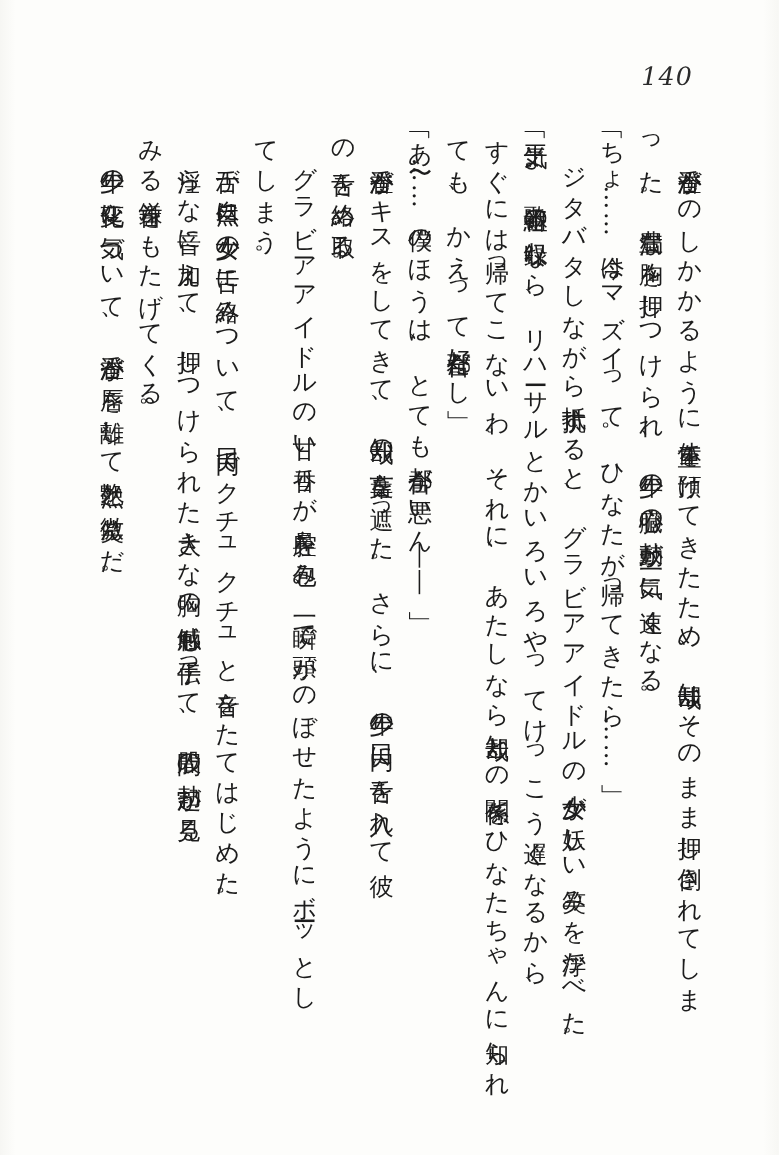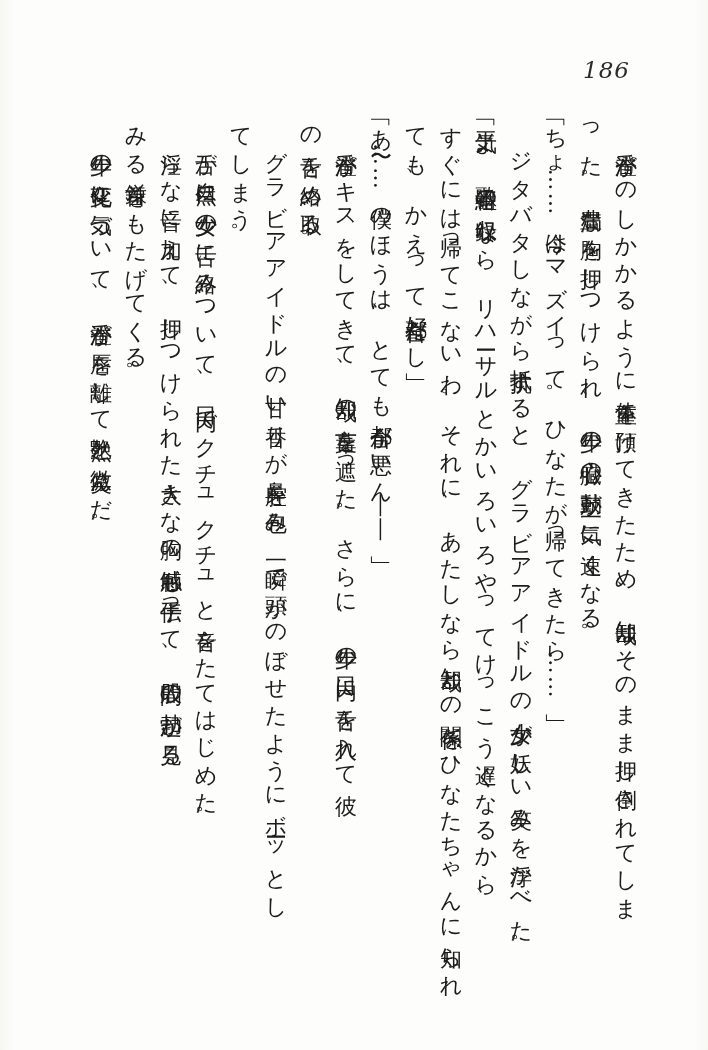--- a/index.html
+++ b/index.html
@@ -44,21 +44,21 @@
   .column {
     line-height: 35px;
     height: 100%;
     margin: 0;
   }
 </style>
 </head>
 <body>
 
 <div class="page">
-  <span class="page-number">186</span>
+  <span class="page-number">140</span>
   <div class="text-columns">
       <div class="column">　香澄がのしかかるように体重を預けてきたため、知哉はそのまま押し倒されてしま</div>
       <div class="column">った。豊満な胸を押しつけられ、少年の心臓の鼓動が一気に速くなる。</div>
       <div class="column">「ちょ……今はマズイって。ひなたが帰ってきたら……」</div>
       <div class="column">　ジタバタしながら抵抗すると、グラビアアイドルの少女が妖しい笑みを浮かべた。</div>
       <div class="column">「平気よ。歌番組の収録なら、リハーサルとかいろいろやってけっこう遅くなるから、</div>
       <div class="column">すぐには帰ってこないわ。それに、あたしなら知哉との関係をひなたちゃんに知られ</div>
       <div class="column">ても、かえって好都合だし」</div>
       <div class="column">「あ〜……僕のほうは、とても都合が悪いん――」</div>
       <div class="column">　香澄がキスをしてきて、知哉の言葉を遮った。さらに、少年の口内に舌を入れて彼</div>

